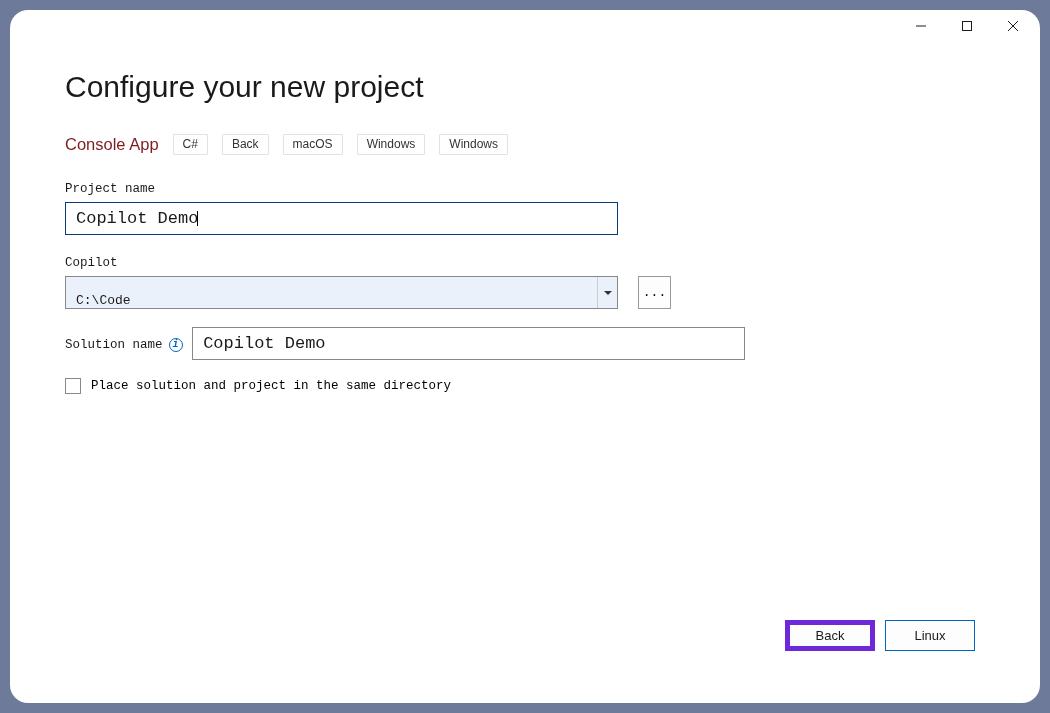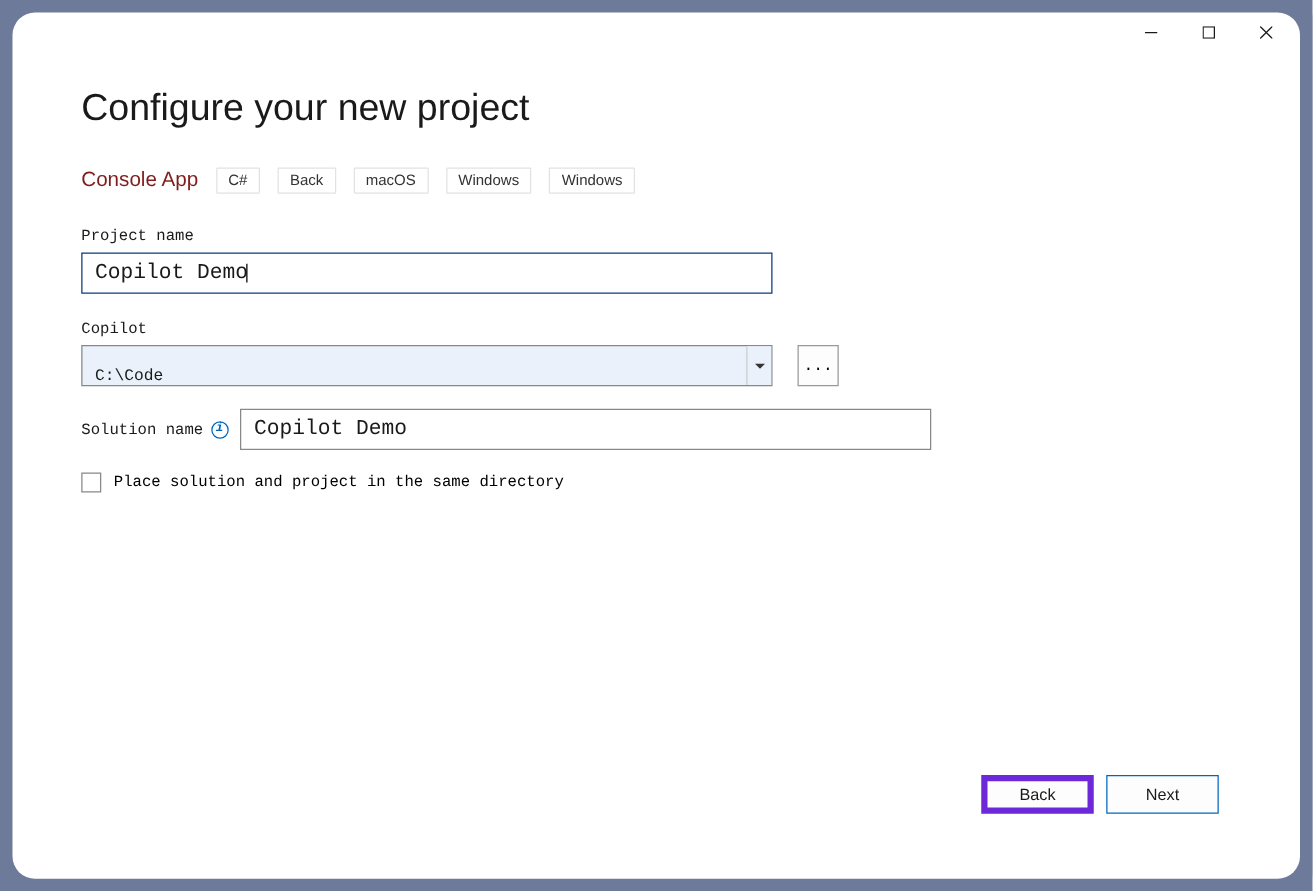--- a/index.html
+++ b/index.html
@@ -290,18 +290,18 @@
 
         <div class="checkbox-row">
           <div class="checkbox"></div>
           <label class="checkbox-label">Place solution and project in the same directory</label>
         </div>
 
       </div>
 
       <div class="footer">
         <button class="btn">Back</button>
-        <button class="btn primary">Next</button>
+        <button class="btn primary">Linux</button>
       </div>
 
     </div>
   </div>
 </div>
 
 </body></html>

